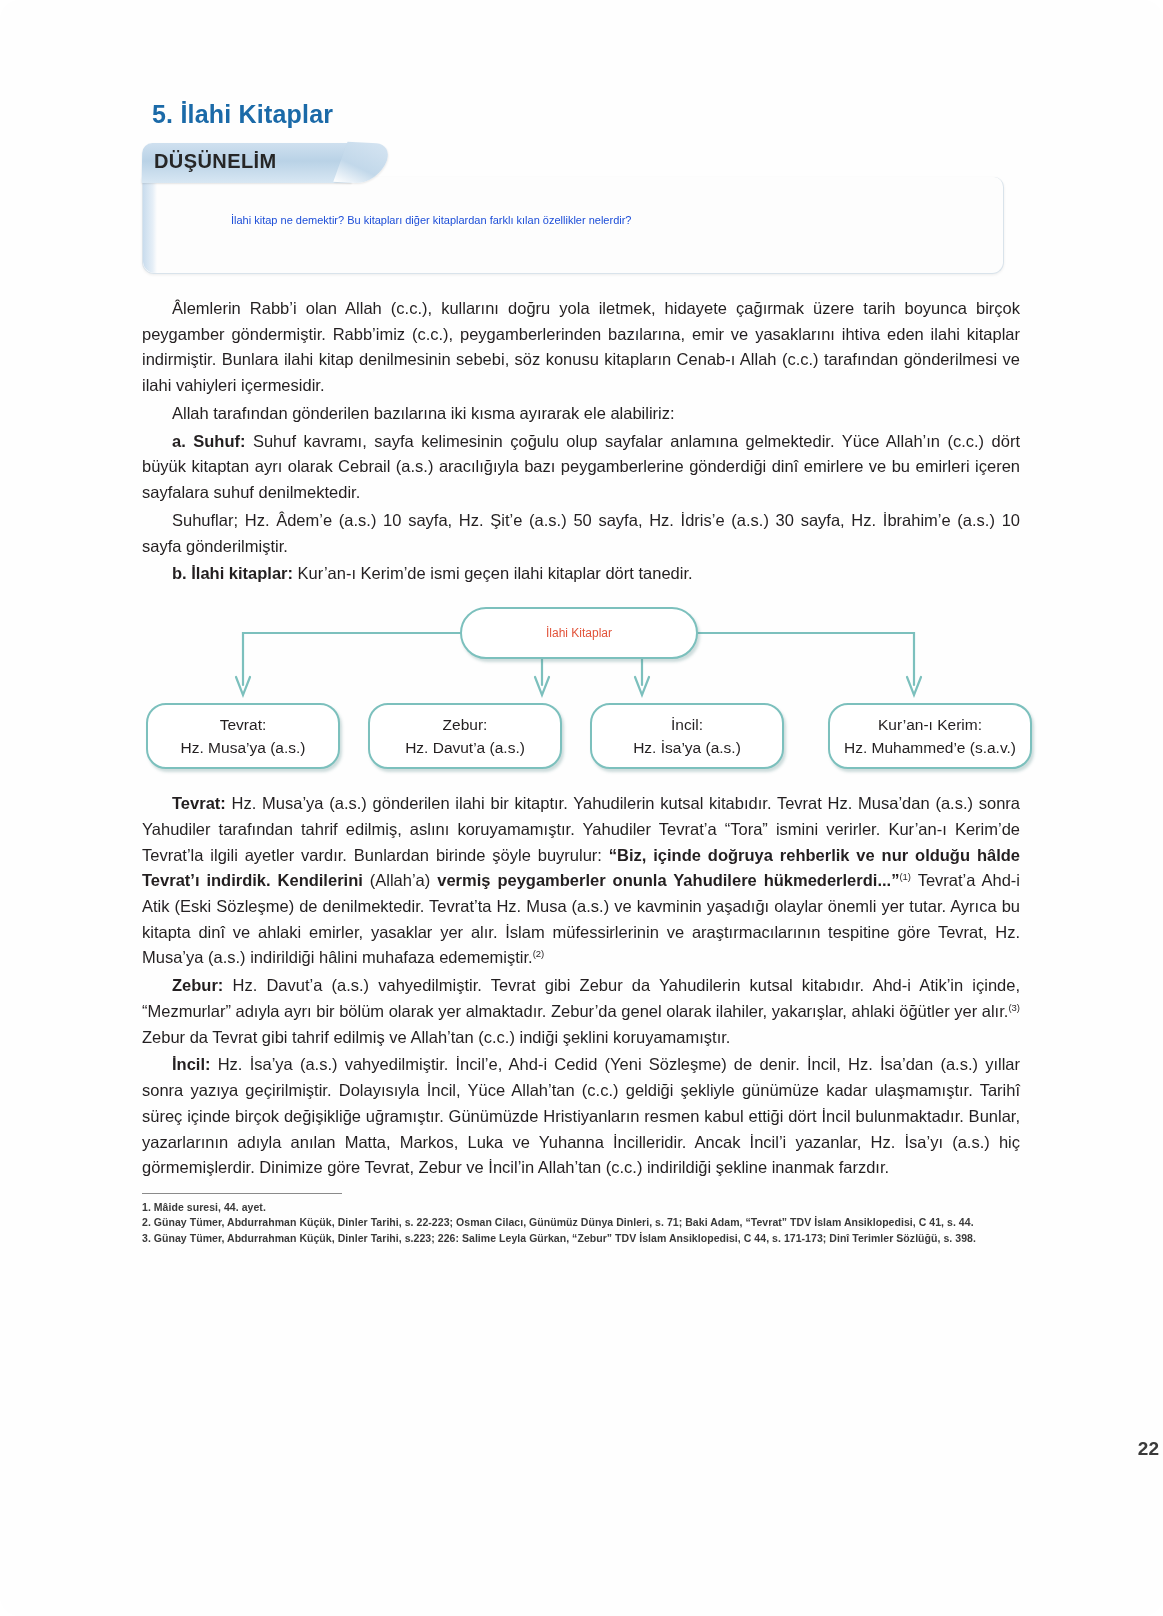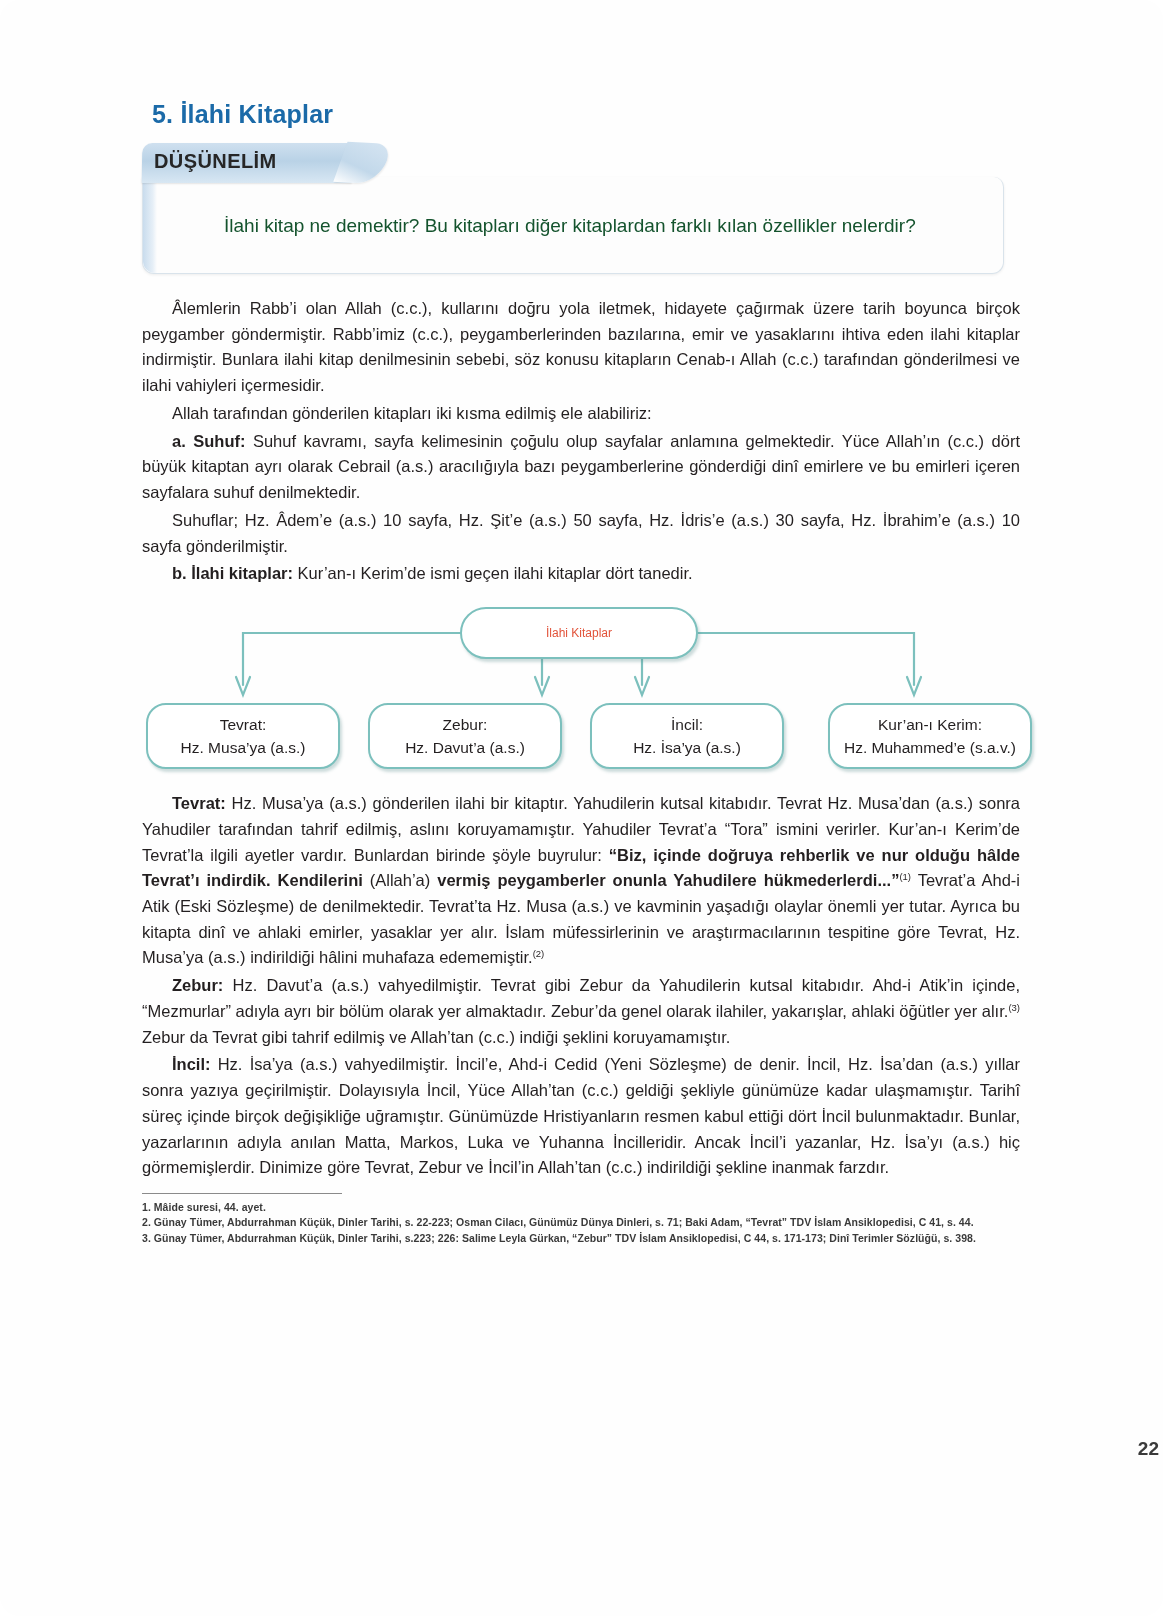--- a/index.html
+++ b/index.html
@@ -96,26 +96,26 @@
   .think-left-strip {
     position: absolute;
     left: 0; top: 0;
     width: 14px;
     height: 100%;
     background: linear-gradient(90deg, #c9dced 0%, #e6eff7 70%, #fdfdfd 100%);
     border-radius: 0 0 0 12px;
   }
   .think-question {
     position: absolute;
-    left: 81px;
+    left: 88px;
     top: 36px;
     right: 26px;
-    font-size: 19px;
+    font-size: 11px;
     line-height: 1.35;
-    color: #14532d;
+    color: #1d4ed8;
   }
 
   
   p.body-text {
     margin: 0 0 2px 0;
     font-size: 16.5px;
     line-height: 1.56;
     text-align: justify;
     text-indent: 30px;
     color: #231f20;
@@ -217,21 +217,21 @@
         <span class="think-tab-label">DÜŞÜNELİM</span>
       </div>
       <div class="think-body">
         <div class="think-left-strip"></div>
         <div class="think-question">İlahi kitap ne demektir? Bu kitapları diğer kitaplardan farklı kılan özellikler nelerdir?</div>
       </div>
     </div>
 
     <p class="body-text">Âlemlerin Rabb’i olan Allah (c.c.), kullarını doğru yola iletmek, hidayete çağırmak üzere tarih boyunca birçok peygamber göndermiştir. Rabb’imiz (c.c.), peygamberlerinden bazılarına, emir ve yasaklarını ihtiva eden ilahi kitaplar indirmiştir. Bunlara ilahi kitap denilmesinin sebebi, söz konusu kitapların Cenab-ı Allah (c.c.) tarafından gönderilmesi ve ilahi vahiyleri içermesidir.</p>
 
-    <p class="body-text">Allah tarafından gönderilen kitapları iki kısma edilmiş ele alabiliriz:</p>
+    <p class="body-text">Allah tarafından gönderilen bazılarına iki kısma ayırarak ele alabiliriz:</p>
 
     <p class="body-text"><span class="b">a. Suhuf:</span><span> Suhuf kavramı, sayfa kelimesinin çoğulu olup sayfalar anlamına gelmektedir. Yüce Allah’ın (c.c.) dört büyük kitaptan ayrı olarak Cebrail (a.s.) aracılığıyla bazı peygamberlerine gönderdiği dinî emirlere ve bu emirleri içeren sayfalara suhuf denilmektedir.</span></p>
 
     <p class="body-text">Suhuflar; Hz. Âdem’e (a.s.) 10 sayfa, Hz. Şit’e (a.s.) 50 sayfa, Hz. İdris’e (a.s.) 30 sayfa, Hz. İbrahim’e (a.s.) 10 sayfa gönderilmiştir.</p>
 
     <p class="body-text"><span class="b">b. İlahi kitaplar:</span><span> Kur’an-ı Kerim’de ismi geçen ilahi kitaplar dört tanedir.</span></p>
 
     <div class="diagram">
       <svg width="878" height="170" viewBox="0 0 878 170">
         <g stroke="#7cc0bd" stroke-width="2.2" fill="none" stroke-linecap="round">

